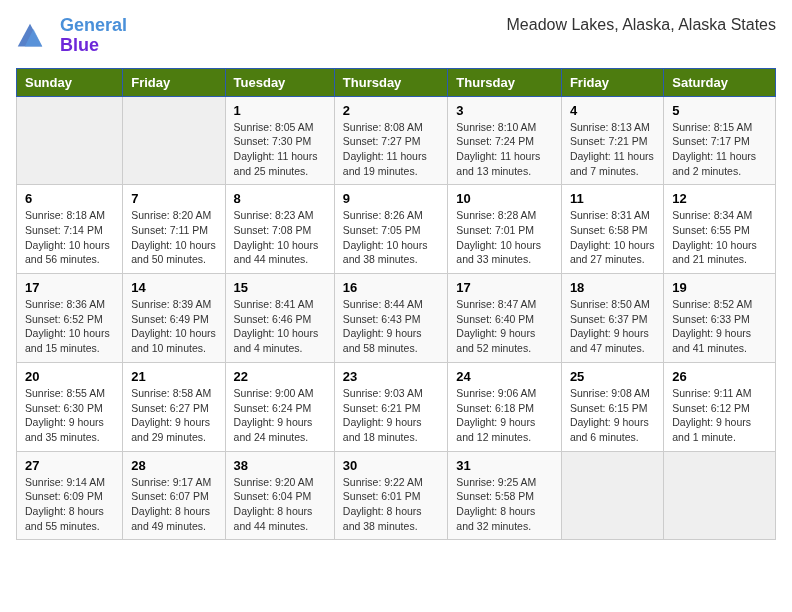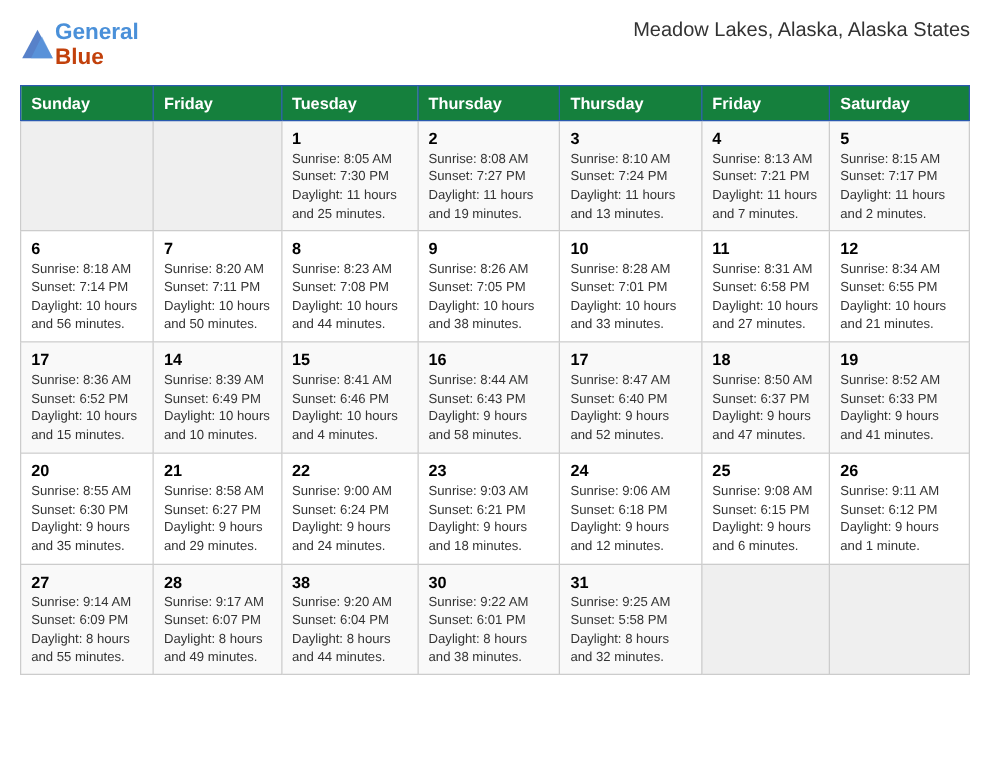--- a/index.html
+++ b/index.html
@@ -12,21 +12,21 @@
     }
     .header {
       display: flex;
       justify-content: space-between;
       align-items: flex-start;
       margin-bottom: 12px;
     }
     .logo {
       display: flex;
       align-items: center;
-      gap: 0;
+      gap: 16px;
     }
     .logo-text {
       font-size: 18px;
       font-weight: bold;
       color: #1a1a2e;
       line-height: 1.1;
     }
     .logo-text span {
       color: #4a90d9;
     }
@@ -46,21 +46,21 @@
       font-size: 16px;
       color: #333;
       font-weight: normal;
     }
     table {
       width: 100%;
       border-collapse: collapse;
       font-size: 11px;
     }
     thead tr th {
-      background-color: #15803d;
+      background-color: #4d7c0f;
       color: #fff;
       text-align: left;
       padding: 6px 8px;
       font-size: 13px;
       font-weight: bold;
       border: 1px solid #2a5aaf;
     }
     tbody tr td {
       border: 1px solid #ccc;
       vertical-align: top;
@@ -94,21 +94,21 @@
 
 <div class="header">
   <div class="logo">
     <svg class="logo-icon" viewBox="0 0 32 32">
       <polygon points="16,2 30,28 2,28" fill="#3a6bbf" opacity="0.85"></polygon>
       <polygon points="20,8 30,28 10,28" fill="#5a9ae0" opacity="0.7"></polygon>
     </svg>
     <div>
       <div class="logo-text">
         <span>General</span><br>
-        <span style="color:#c2410c;margin-top:40px;">Blue</span>
+        <span style="color:#6d28d9;margin-top:40px;">Blue</span>
       </div>
     </div>
   </div>
   <div class="title-block">
     <div class="subtitle">Meadow Lakes, Alaska, Alaska States</div>
   </div>
 </div>
 
 <table>
   <thead>

